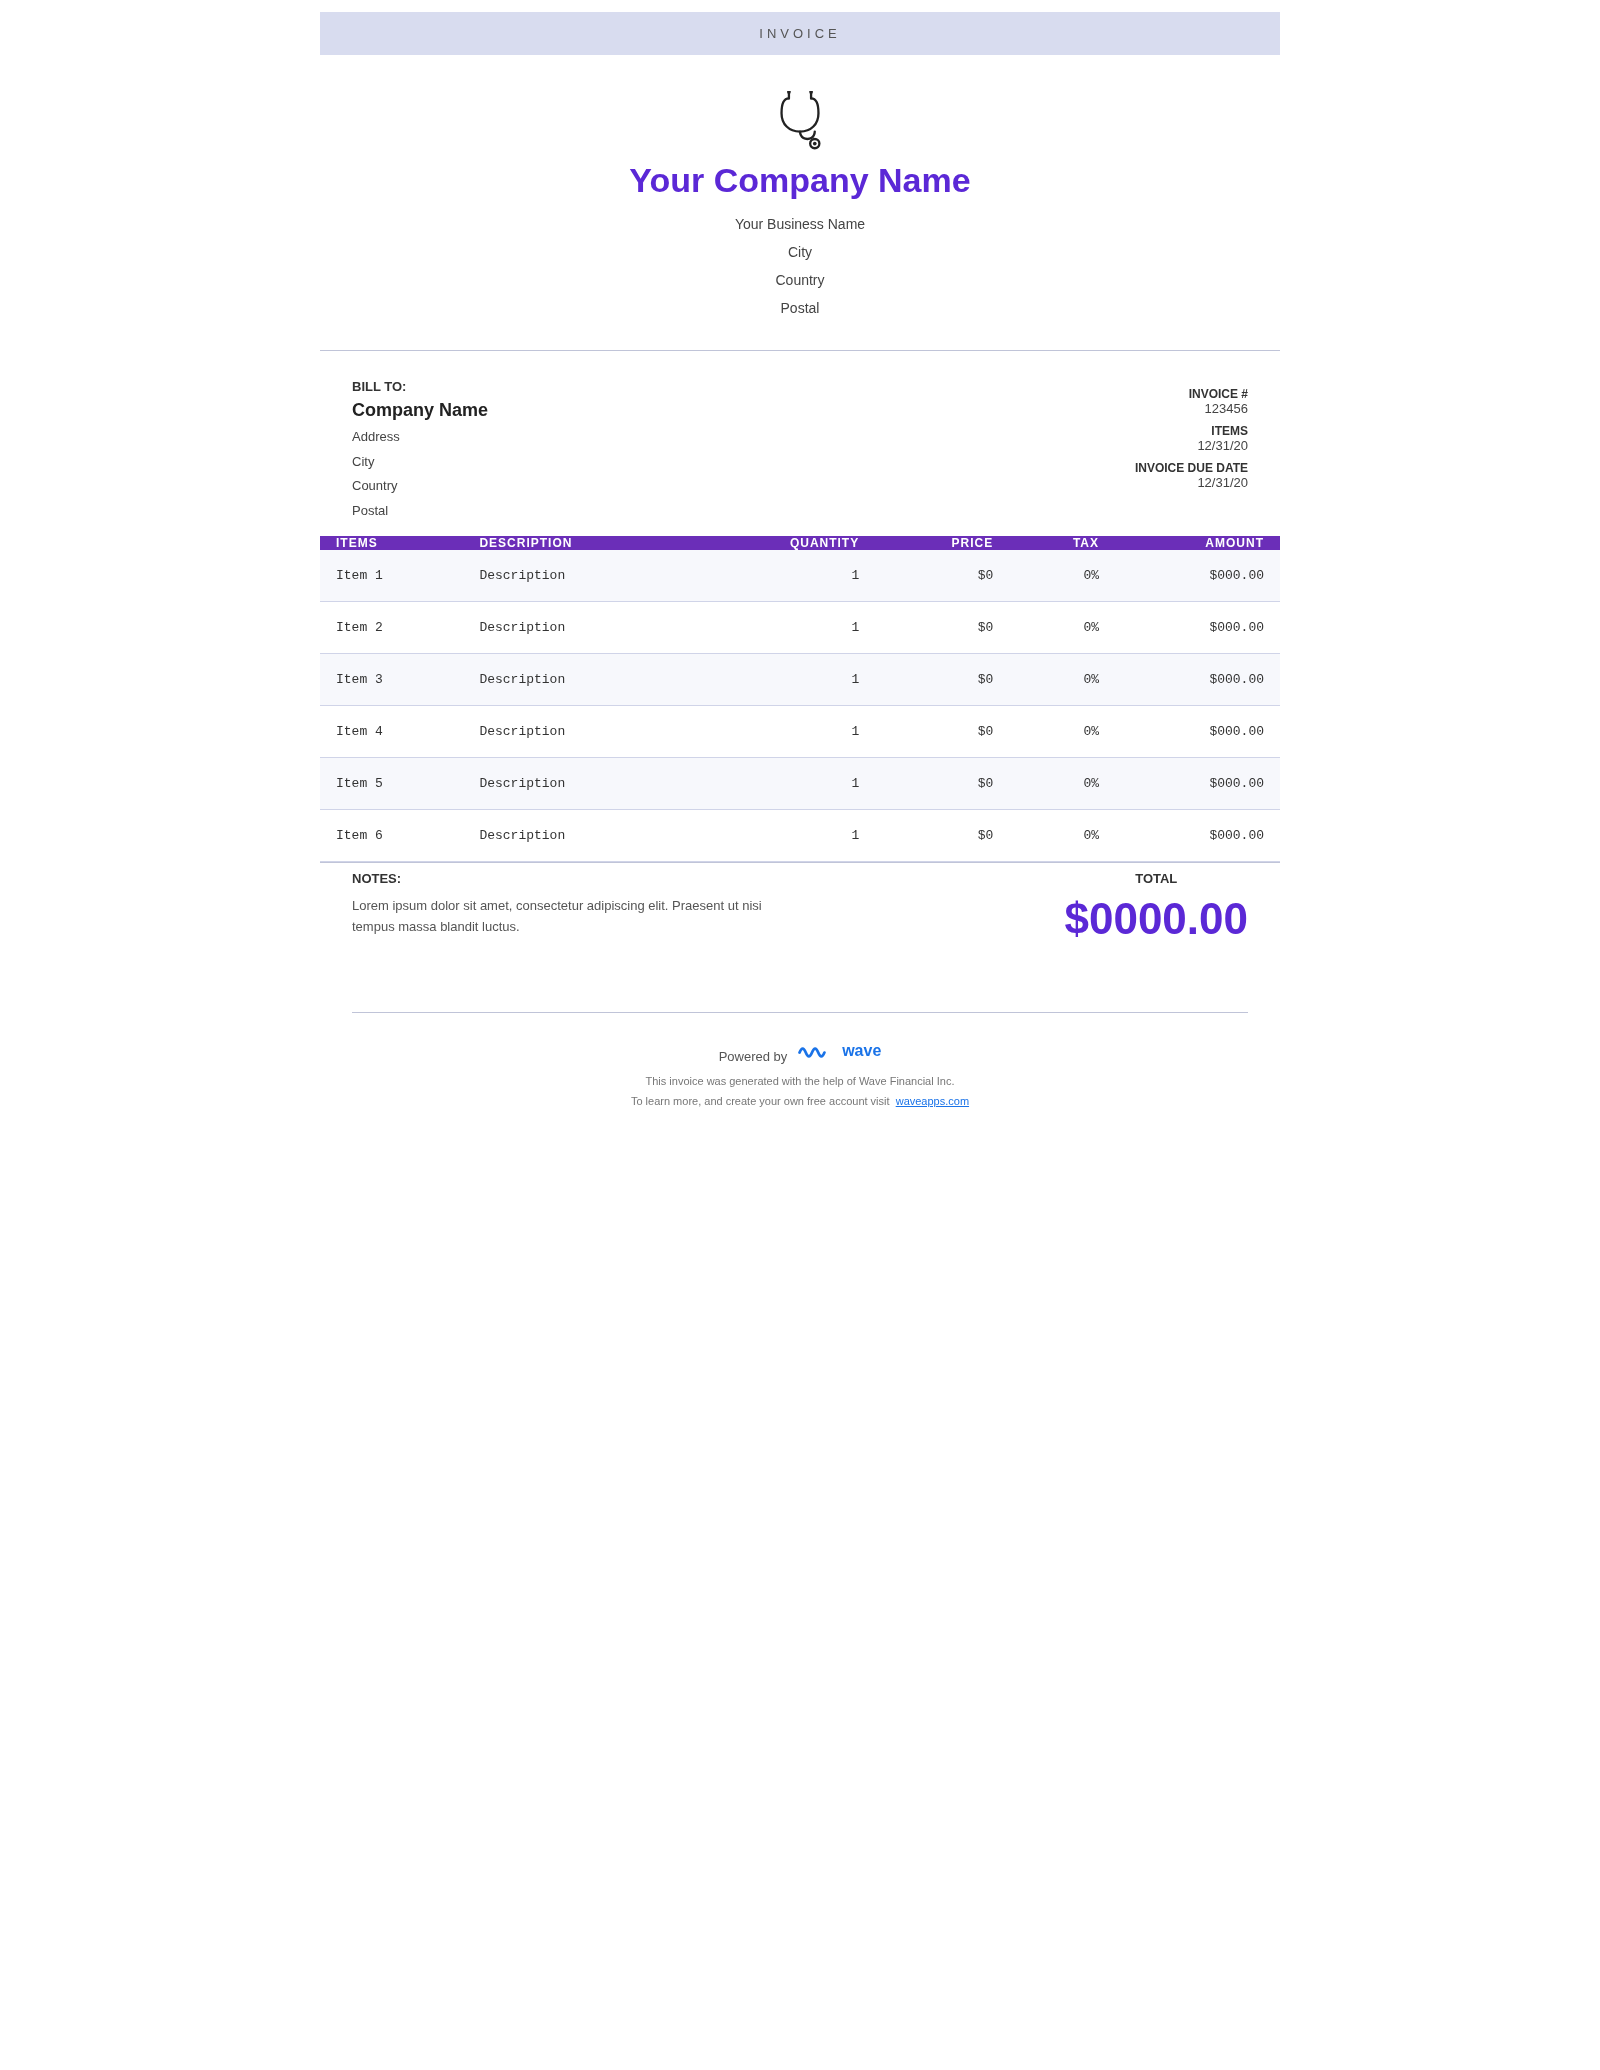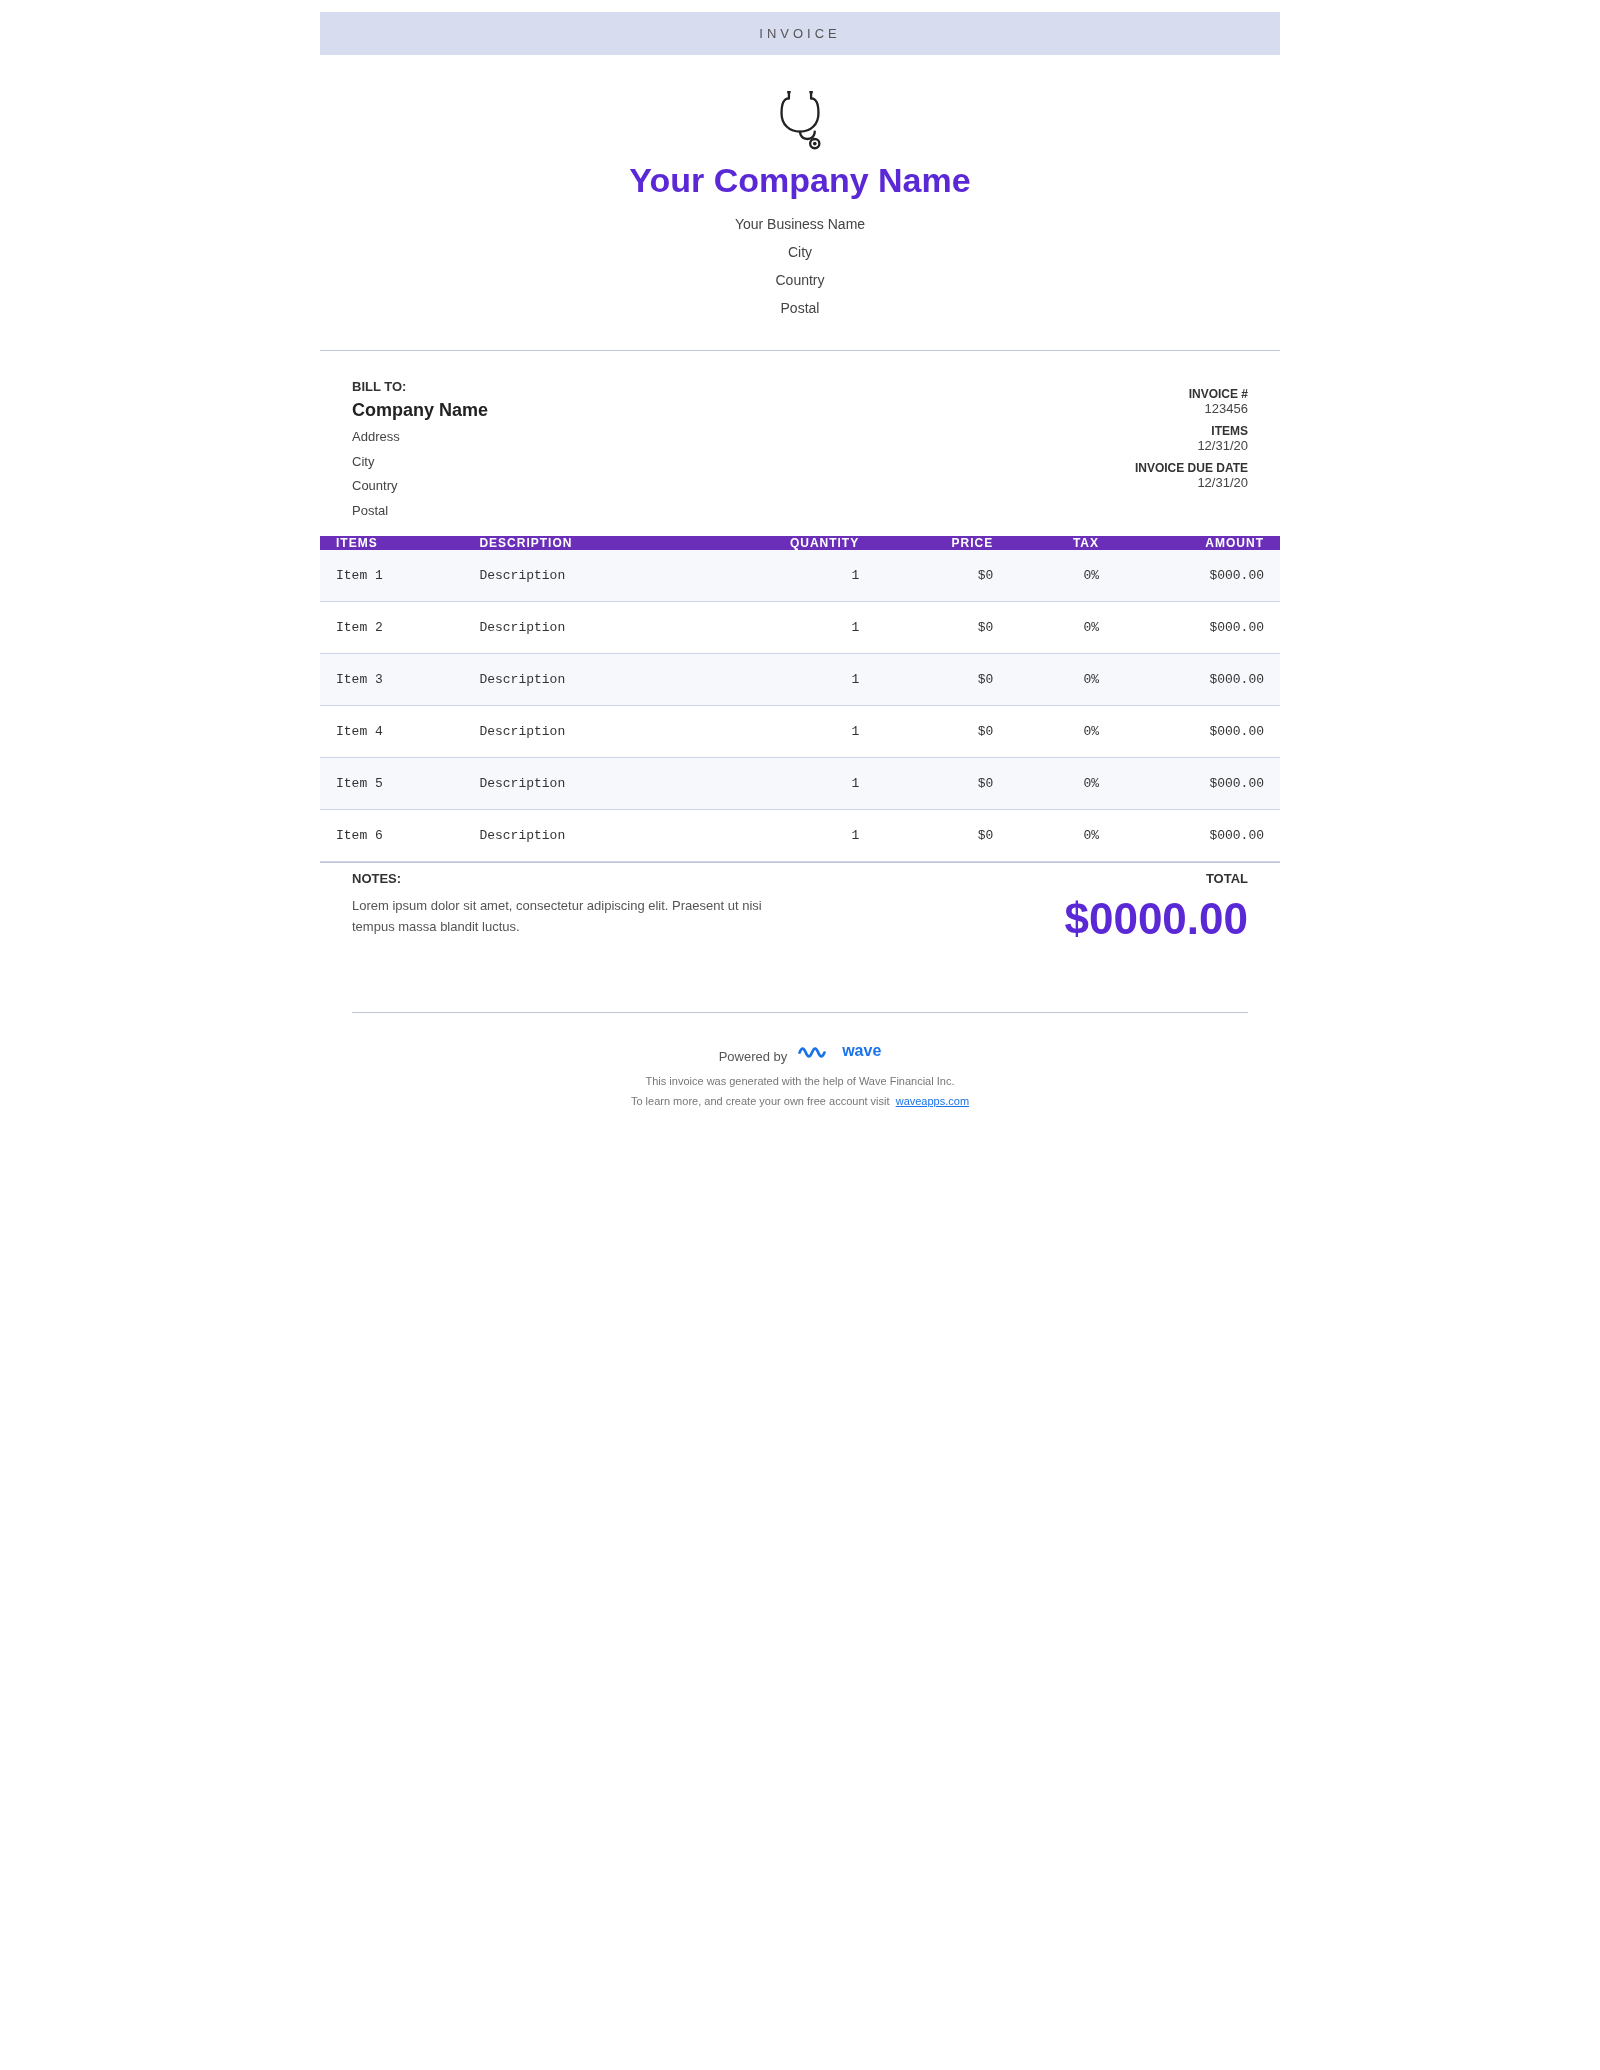--- a/index.html
+++ b/index.html
@@ -132,21 +132,21 @@
       color: #333;
       margin-bottom: 10px;
     }
     .notes-text {
       font-size: 13px;
       color: #555;
       max-width: 440px;
       line-height: 1.6;
     }
     .total-block {
-      text-align: right;
+      text-align: center;
     }
     .total-label {
       font-size: 13px;
       font-weight: 700;
       color: #333;
       margin-bottom: 8px;
     }
     .total-amount {
       font-size: 44px;
       font-weight: 700;

